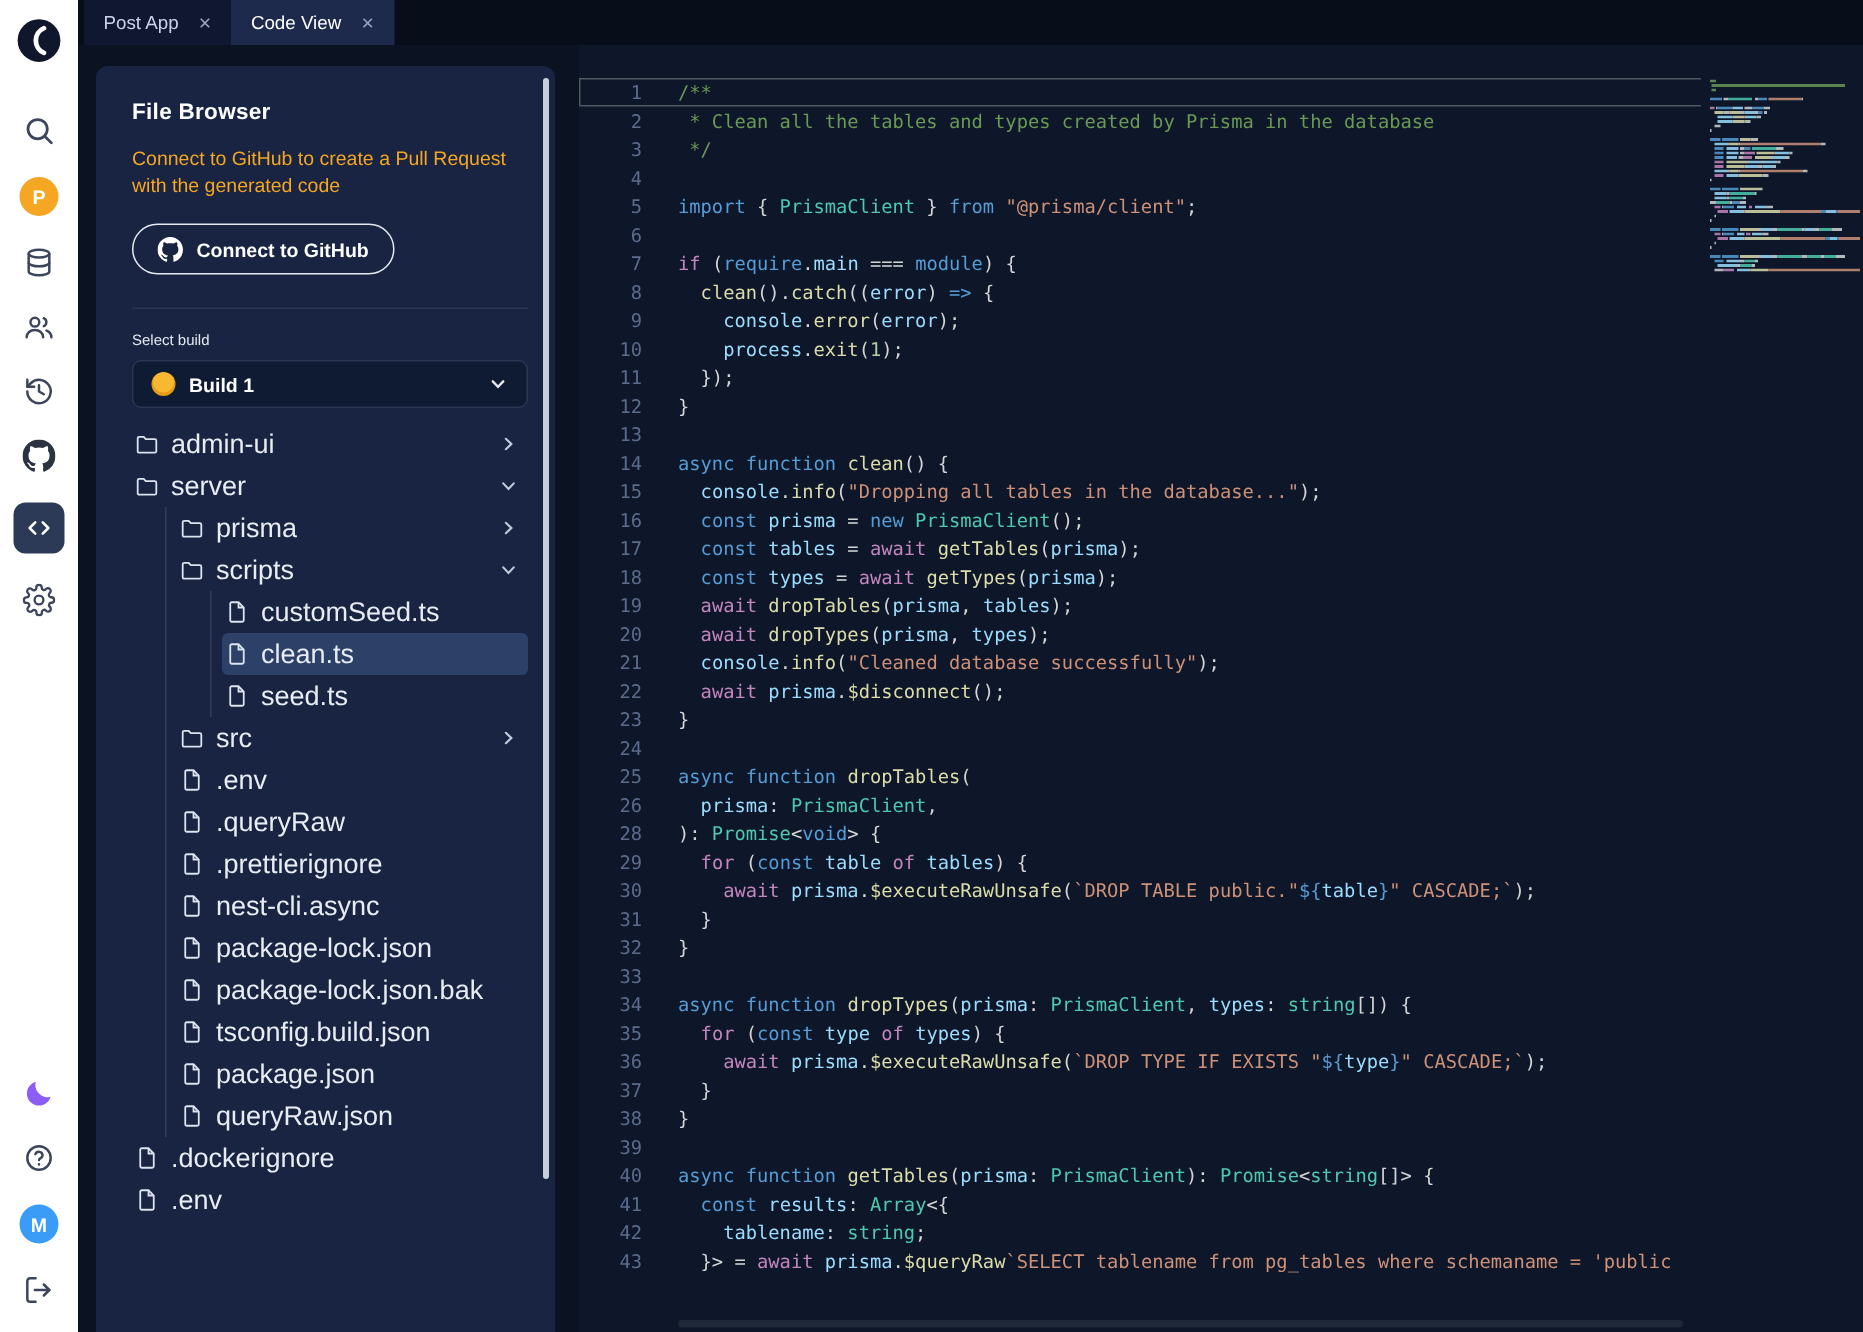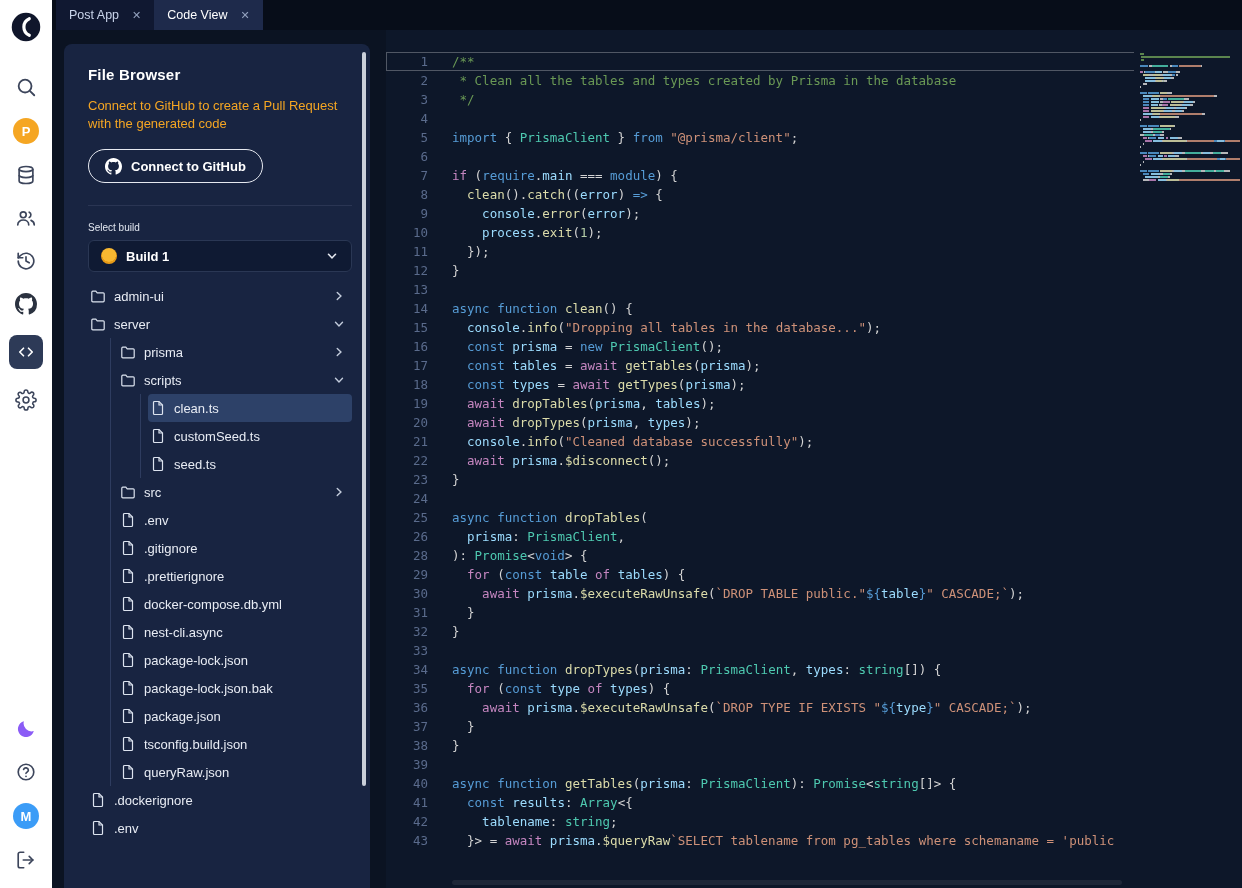--- a/index.html
+++ b/index.html
@@ -36,21 +36,21 @@
   .build-select{margin-top:7px;height:32px;background:#0F1A33;border:1px solid #2A3754;border-radius:6px;display:flex;align-items:center;gap:9px;padding:0 12px;color:#fff;font-size:13px;font-weight:600;cursor:pointer}
   .build-dot{width:16px;height:16px;border-radius:50%;background:radial-gradient(circle at 50% 42%,#F8B831 55%,#E89B17 58%);flex:none}
   .build-select .chev{margin-left:auto;width:14px;height:14px;color:#E6E9F0}
   .tree{margin-top:10px}
   .trow{display:flex;height:28px;align-items:stretch;cursor:pointer}
   .guide{width:30px;flex:none;position:relative}
   .guide::after{content:"";position:absolute;left:22px;top:0;bottom:0;border-left:1px solid #2E3C5F}
   .trow-body{flex:1;display:flex;align-items:center;gap:8px;padding:0 6px 0 2px;border-radius:4px;min-width:0}
   .trow-body.selbg{background:#2D4168}
   .fic{width:16px;height:16px;flex:none;color:#DCE3EF}
-  .tlabel{font-size:13px;color:#E8ECF4;white-space:nowrap}
+  .tlabel{font-size:18px;color:#E8ECF4;white-space:nowrap}
   .tchev{margin-left:auto;width:14px;height:14px;color:#C3CCDC;flex:none}
   .panel-sb{position:absolute;right:4px;top:8px;width:4px;height:87%;background:#C9CFDA;border-radius:2px;cursor:pointer}
 
   
   .editor{flex:1;position:relative;background:#0D1729;padding-top:22px;overflow:hidden;font-family:"DejaVu Sans Mono","Liberation Mono",monospace;font-size:12.5px;line-height:19px;cursor:text}
   .line{display:flex;height:19px;white-space:pre}
   .line.cur{box-shadow:inset 0 0 0 1px rgba(255,255,255,.28)}
   .ln{width:42px;text-align:right;color:#5A6B8C;flex:none;margin-right:24px;cursor:default}
   .lcode{white-space:pre;color:#D4D4D4}
   .minimap{position:absolute;top:20px;right:0;bottom:0;width:108px;background:#0D1729;padding:3px 2px 0 6px;z-index:3;cursor:pointer}
@@ -216,37 +216,37 @@
                   </svg>
                   <span class="tlabel">scripts</span>
                   <svg class="tchev" viewBox="0 0 16 16" fill="none" stroke="currentColor" stroke-width="1.6" stroke-linecap="round">
                     <path d="M4 6l4 4.2L12 6"></path>
                   </svg>
                 </span>
               </div>
               <div class="trow">
                 <span class="guide"></span>
                 <span class="guide"></span>
+                <span class="trow-body">
+                  <svg class="fic" viewBox="0 0 16 16" fill="none" stroke="currentColor" stroke-width="1.2">
+                    <path d="M3.5 2.5c0-.55.45-1 1-1H9l3.5 3.5v8.5c0 .55-.45 1-1 1h-7c-.55 0-1-.45-1-1z"></path>
+                    <path d="M9 1.5V5h3.5"></path>
+                  </svg>
+                  <span class="tlabel">customSeed.ts</span>
+                </span>
+              </div>
+              <div class="trow">
+                <span class="guide"></span>
+                <span class="guide"></span>
                 <span class="trow-body selbg">
                   <svg class="fic" viewBox="0 0 16 16" fill="none" stroke="currentColor" stroke-width="1.2">
                     <path d="M3.5 2.5c0-.55.45-1 1-1H9l3.5 3.5v8.5c0 .55-.45 1-1 1h-7c-.55 0-1-.45-1-1z"></path>
                     <path d="M9 1.5V5h3.5"></path>
                   </svg>
                   <span class="tlabel">clean.ts</span>
-                </span>
-              </div>
-              <div class="trow">
-                <span class="guide"></span>
-                <span class="guide"></span>
-                <span class="trow-body">
-                  <svg class="fic" viewBox="0 0 16 16" fill="none" stroke="currentColor" stroke-width="1.2">
-                    <path d="M3.5 2.5c0-.55.45-1 1-1H9l3.5 3.5v8.5c0 .55-.45 1-1 1h-7c-.55 0-1-.45-1-1z"></path>
-                    <path d="M9 1.5V5h3.5"></path>
-                  </svg>
-                  <span class="tlabel">customSeed.ts</span>
                 </span>
               </div>
               <div class="trow">
                 <span class="guide"></span>
                 <span class="guide"></span>
                 <span class="trow-body">
                   <svg class="fic" viewBox="0 0 16 16" fill="none" stroke="currentColor" stroke-width="1.2">
                     <path d="M3.5 2.5c0-.55.45-1 1-1H9l3.5 3.5v8.5c0 .55-.45 1-1 1h-7c-.55 0-1-.45-1-1z"></path>
                     <path d="M9 1.5V5h3.5"></path>
                   </svg>
@@ -275,50 +275,40 @@
                   <span class="tlabel">.env</span>
                 </span>
               </div>
               <div class="trow">
                 <span class="guide"></span>
                 <span class="trow-body">
                   <svg class="fic" viewBox="0 0 16 16" fill="none" stroke="currentColor" stroke-width="1.2">
                     <path d="M3.5 2.5c0-.55.45-1 1-1H9l3.5 3.5v8.5c0 .55-.45 1-1 1h-7c-.55 0-1-.45-1-1z"></path>
                     <path d="M9 1.5V5h3.5"></path>
                   </svg>
-                  <span class="tlabel">.gitignore</span>
+                  <span class="tlabel">.queryRaw</span>
                 </span>
               </div>
               <div class="trow">
                 <span class="guide"></span>
                 <span class="trow-body">
                   <svg class="fic" viewBox="0 0 16 16" fill="none" stroke="currentColor" stroke-width="1.2">
                     <path d="M3.5 2.5c0-.55.45-1 1-1H9l3.5 3.5v8.5c0 .55-.45 1-1 1h-7c-.55 0-1-.45-1-1z"></path>
                     <path d="M9 1.5V5h3.5"></path>
                   </svg>
                   <span class="tlabel">.prettierignore</span>
                 </span>
               </div>
               <div class="trow">
                 <span class="guide"></span>
                 <span class="trow-body">
                   <svg class="fic" viewBox="0 0 16 16" fill="none" stroke="currentColor" stroke-width="1.2">
                     <path d="M3.5 2.5c0-.55.45-1 1-1H9l3.5 3.5v8.5c0 .55-.45 1-1 1h-7c-.55 0-1-.45-1-1z"></path>
                     <path d="M9 1.5V5h3.5"></path>
                   </svg>
-                  <span class="tlabel">docker-compose.db.yml</span>
-                </span>
-              </div>
-              <div class="trow">
-                <span class="guide"></span>
-                <span class="trow-body">
-                  <svg class="fic" viewBox="0 0 16 16" fill="none" stroke="currentColor" stroke-width="1.2">
-                    <path d="M3.5 2.5c0-.55.45-1 1-1H9l3.5 3.5v8.5c0 .55-.45 1-1 1h-7c-.55 0-1-.45-1-1z"></path>
-                    <path d="M9 1.5V5h3.5"></path>
-                  </svg>
                   <span class="tlabel">nest-cli.async</span>
                 </span>
               </div>
               <div class="trow">
                 <span class="guide"></span>
                 <span class="trow-body">
                   <svg class="fic" viewBox="0 0 16 16" fill="none" stroke="currentColor" stroke-width="1.2">
                     <path d="M3.5 2.5c0-.55.45-1 1-1H9l3.5 3.5v8.5c0 .55-.45 1-1 1h-7c-.55 0-1-.45-1-1z"></path>
                     <path d="M9 1.5V5h3.5"></path>
                   </svg>
@@ -335,31 +325,31 @@
                   <span class="tlabel">package-lock.json.bak</span>
                 </span>
               </div>
               <div class="trow">
                 <span class="guide"></span>
                 <span class="trow-body">
                   <svg class="fic" viewBox="0 0 16 16" fill="none" stroke="currentColor" stroke-width="1.2">
                     <path d="M3.5 2.5c0-.55.45-1 1-1H9l3.5 3.5v8.5c0 .55-.45 1-1 1h-7c-.55 0-1-.45-1-1z"></path>
                     <path d="M9 1.5V5h3.5"></path>
                   </svg>
+                  <span class="tlabel">tsconfig.build.json</span>
+                </span>
+              </div>
+              <div class="trow">
+                <span class="guide"></span>
+                <span class="trow-body">
+                  <svg class="fic" viewBox="0 0 16 16" fill="none" stroke="currentColor" stroke-width="1.2">
+                    <path d="M3.5 2.5c0-.55.45-1 1-1H9l3.5 3.5v8.5c0 .55-.45 1-1 1h-7c-.55 0-1-.45-1-1z"></path>
+                    <path d="M9 1.5V5h3.5"></path>
+                  </svg>
                   <span class="tlabel">package.json</span>
-                </span>
-              </div>
-              <div class="trow">
-                <span class="guide"></span>
-                <span class="trow-body">
-                  <svg class="fic" viewBox="0 0 16 16" fill="none" stroke="currentColor" stroke-width="1.2">
-                    <path d="M3.5 2.5c0-.55.45-1 1-1H9l3.5 3.5v8.5c0 .55-.45 1-1 1h-7c-.55 0-1-.45-1-1z"></path>
-                    <path d="M9 1.5V5h3.5"></path>
-                  </svg>
-                  <span class="tlabel">tsconfig.build.json</span>
                 </span>
               </div>
               <div class="trow">
                 <span class="guide"></span>
                 <span class="trow-body">
                   <svg class="fic" viewBox="0 0 16 16" fill="none" stroke="currentColor" stroke-width="1.2">
                     <path d="M3.5 2.5c0-.55.45-1 1-1H9l3.5 3.5v8.5c0 .55-.45 1-1 1h-7c-.55 0-1-.45-1-1z"></path>
                     <path d="M9 1.5V5h3.5"></path>
                   </svg>
                   <span class="tlabel">queryRaw.json</span>

